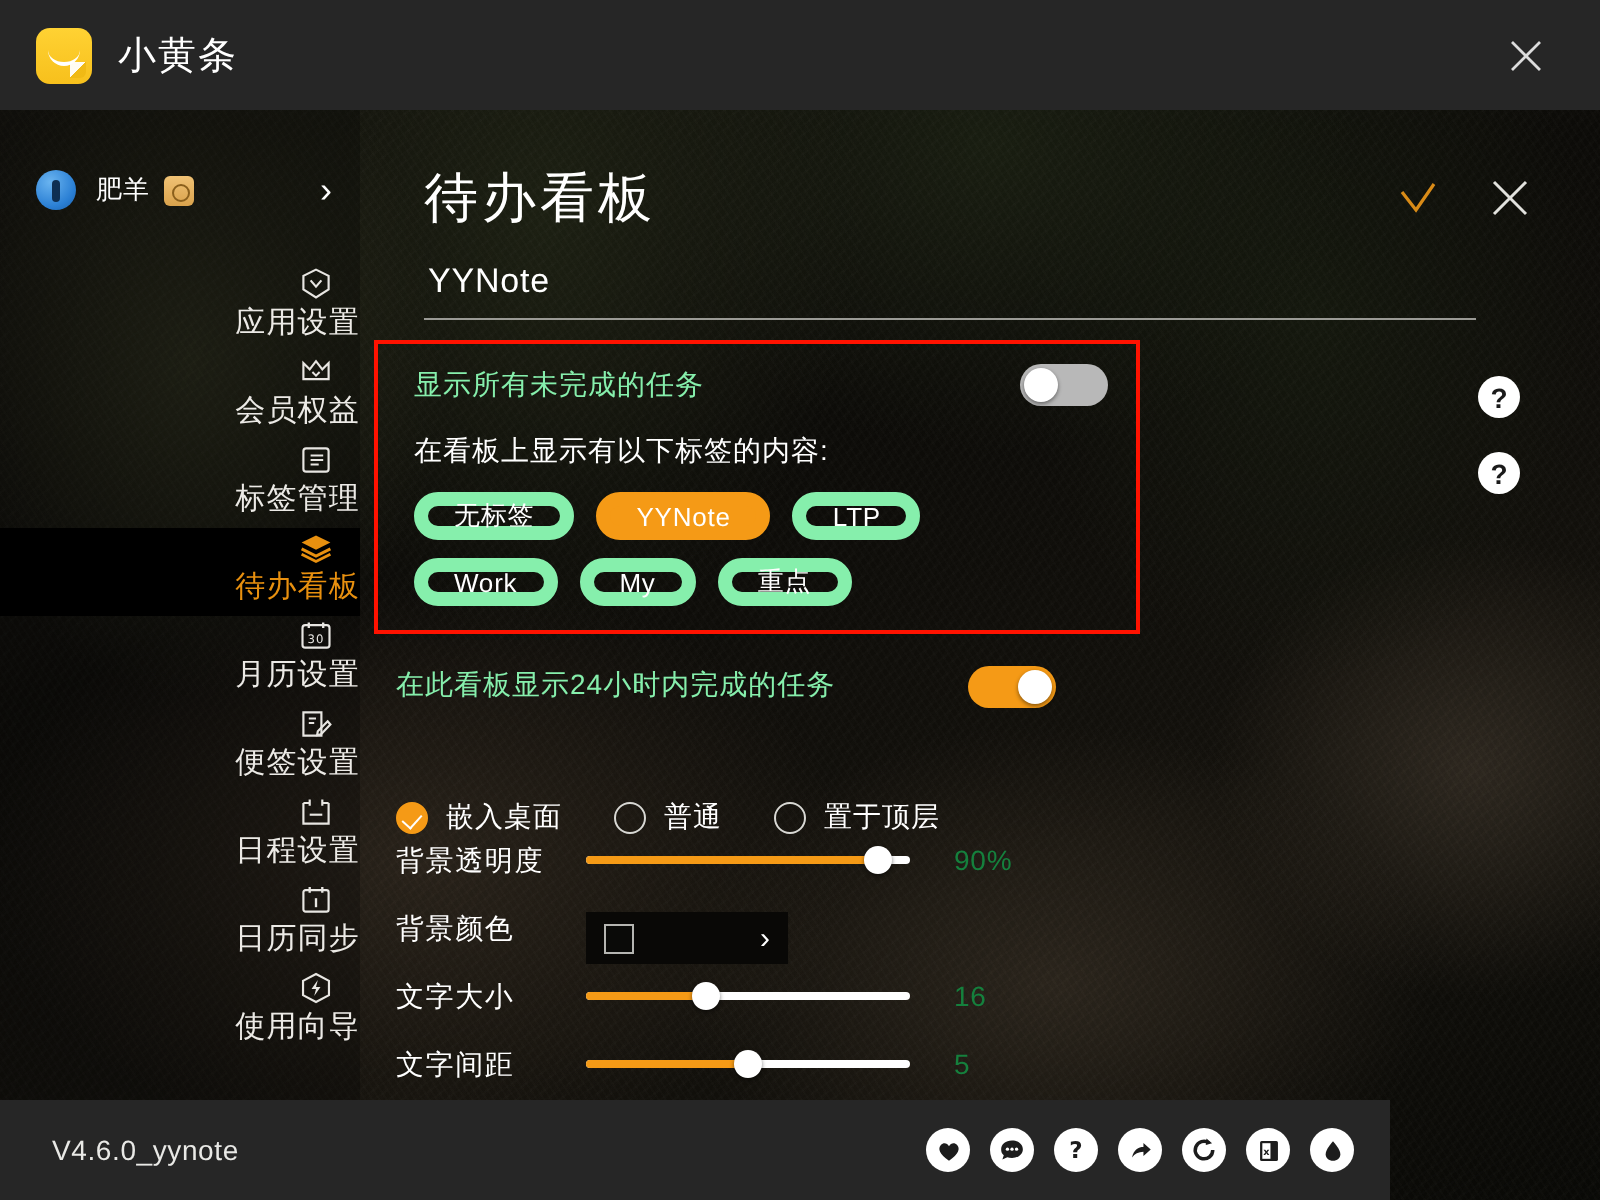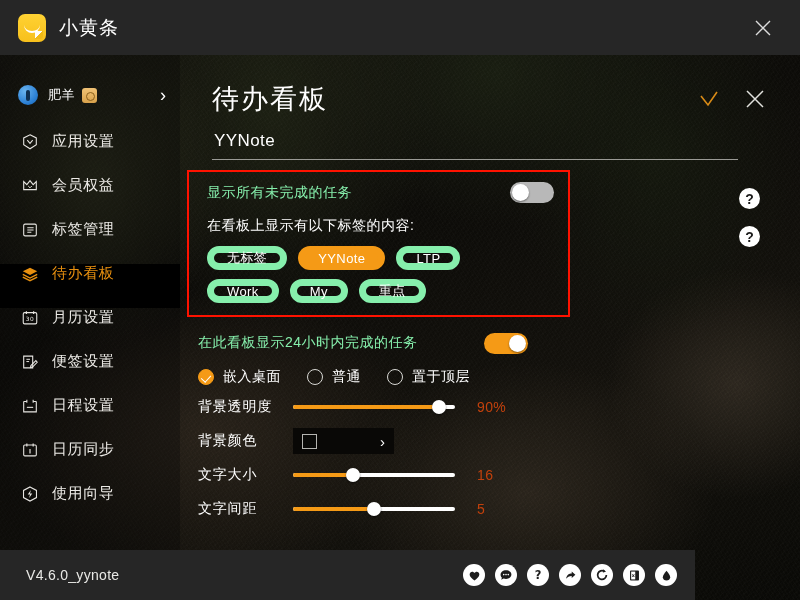--- a/index.html
+++ b/index.html
@@ -153,26 +153,27 @@
     margin-left: auto;
     color: #ffffff;
     font-size: 18px;
     line-height: 1;
   }
 
   .nav { margin-top: 14px; }
   .nav-item {
     height: 44px;
     display: flex;
-    align-items: flex-start;
+    align-items: flex-end;
     padding-left: 20px;
     color: #eceae6;
     font-size: 15px;
     letter-spacing: .6px;
     cursor: pointer;
+    flex-direction: column;
   }
   .nav-item.active {
     background: #000000;
     color: #e8900f;
   }
   .nav-icon {
     width: 20px; height: 20px;
     margin-right: 12px;
     flex: 0 0 auto;
     display: flex; align-items: center; justify-content: center;
@@ -306,20 +307,21 @@
     width: 330px;
     display: flex;
     align-items: center;
   }
 
   .radio-row {
     display: flex;
     align-items: center;
     gap: 26px;
     padding: 8px 0 4px 11px;
+    margin-top: 32px;
   }
   .radio {
     display: flex;
     align-items: center;
     cursor: pointer;
   }
   .radio-mark {
     width: 16px; height: 16px;
     border-radius: 50%;
     border: 1.5px solid #d8d8d4;
@@ -341,21 +343,21 @@
   }
   .radio-label {
     margin-left: 9px;
     color: #ffffff;
     font-size: 14px;
     letter-spacing: .5px;
   }
 
   .slider-row {
     display: flex;
-    align-items: center;
+    align-items: flex-start;
     height: 34px;
     padding-left: 11px;
   }
   .slider-name {
     width: 85px;
     color: #ffffff;
     font-size: 14px;
     letter-spacing: .8px;
     flex: 0 0 auto;
   }
@@ -385,21 +387,21 @@
     position: absolute;
     top: 1px;
     width: 14px; height: 14px;
     margin-left: -7px;
     border-radius: 50%;
     background: #ffffff;
     box-shadow: 0 1px 2px rgba(0,0,0,.5);
   }
   .slider-value {
     margin-left: 22px;
-    color: #c2410c;
+    color: #15803d;
     font-size: 14px;
     letter-spacing: .4px;
   }
 
   .color-box {
     margin-left: 10px;
     width: 101px;
     height: 26px;
     background: #090806;
     display: flex;

